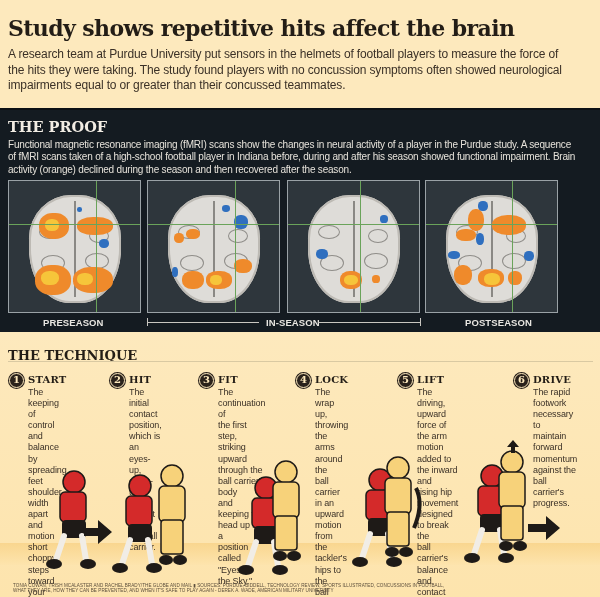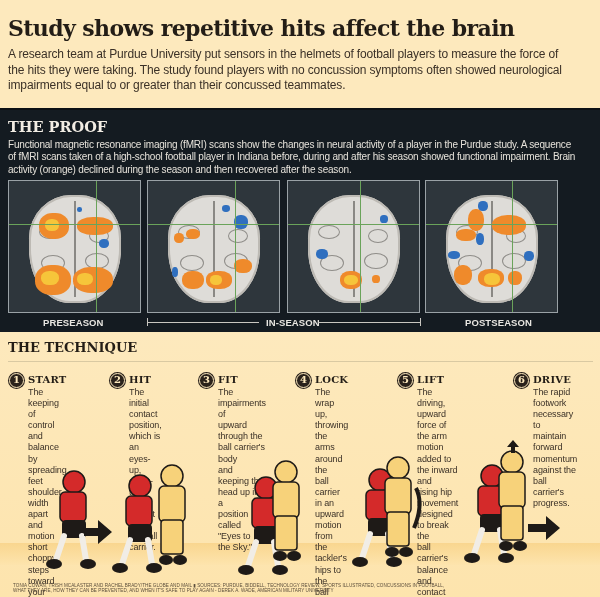--- a/index.html
+++ b/index.html
@@ -24,21 +24,21 @@
   .o { background: #ef8a2b; }
   .y { background: #f6c53a; }
   .b { background: #2f6fbf; }
 
   .season-labels { position: absolute; top: 313px; left: 0; width: 600px; height: 18px; }
   .season-label { position: absolute; font-size: 9.5px; font-weight: bold; color: #e8e6e1; letter-spacing: 0.1px; }
   .span-line { position: absolute; top: 9px; height: 1px; background: #c8c6c0; }
   .span-cap { position: absolute; top: 5px; width: 1px; height: 8px; background: #c8c6c0; }
 
   .technique { position: absolute; left: 0; top: 332px; width: 600px; height: 265px; background: linear-gradient(#fde9bd, #fde4ad); }
-  .tech-title { position: absolute; left: 8px; top: 8px; font-family: "DejaVu Serif", serif; font-weight: bold; font-size: 13px; color: #231d16; }
+  .tech-title { position: absolute; left: 8px; top: 16px; font-family: "DejaVu Serif", serif; font-weight: bold; font-size: 13px; color: #231d16; }
   .tech-rule { position: absolute; left: 8px; top: 29px; width: 585px; height: 1px; background: #d9c9a2; }
   .tech-desc { position: absolute; left: 8px; top: 33px; font-size: 8.2px; color: #3b3127; letter-spacing: -0.15px; }
 
   .step { position: absolute; top: 373px; }
   .step-num { position: absolute; left: 0; top: 0; width: 15px; height: 15px; border-radius: 50%; background: #2a221b; color: #fde9bd; border: 1.5px solid #fde9bd; box-shadow: 0 0 0 1px #2a221b; font-family: "DejaVu Serif", serif; font-weight: bold; font-size: 10px; line-height: 12px; text-align: center; }
   .step-title { position: absolute; left: 19px; top: 1px; font-family: "DejaVu Serif", serif; font-weight: bold; font-size: 10px; color: #231d16; letter-spacing: 0.2px; }
   .step-desc { position: absolute; left: 19px; top: 14px; font-size: 9px; line-height: 11.1px; color: #3b3127; letter-spacing: -0.1px; }
 
   .ground { position: absolute; left: 0; top: 543px; width: 600px; height: 22px; background: linear-gradient(#f9d68f, #fde4ad); }
 
@@ -179,21 +179,22 @@
       <div>eyes-up, chest-to-</div>
       <div>chest impact with</div>
       <div>the ball carrier.</div>
   </div>
 </div>
 
 <div class="step" style="left:199px;">
   <div class="step-num">3</div>
   <div class="step-title">FIT</div>
   <div class="step-desc">
-    <div>The impairments of</div>
+    <div>The continuation of</div>
+      <div>the first step, striking</div>
       <div>upward through the</div>
       <div>ball carrier's body</div>
       <div>and keeping the</div>
       <div>head up in a</div>
       <div>position called</div>
       <div>"Eyes to</div>
       <div>the Sky."</div>
   </div>
 </div>
 

